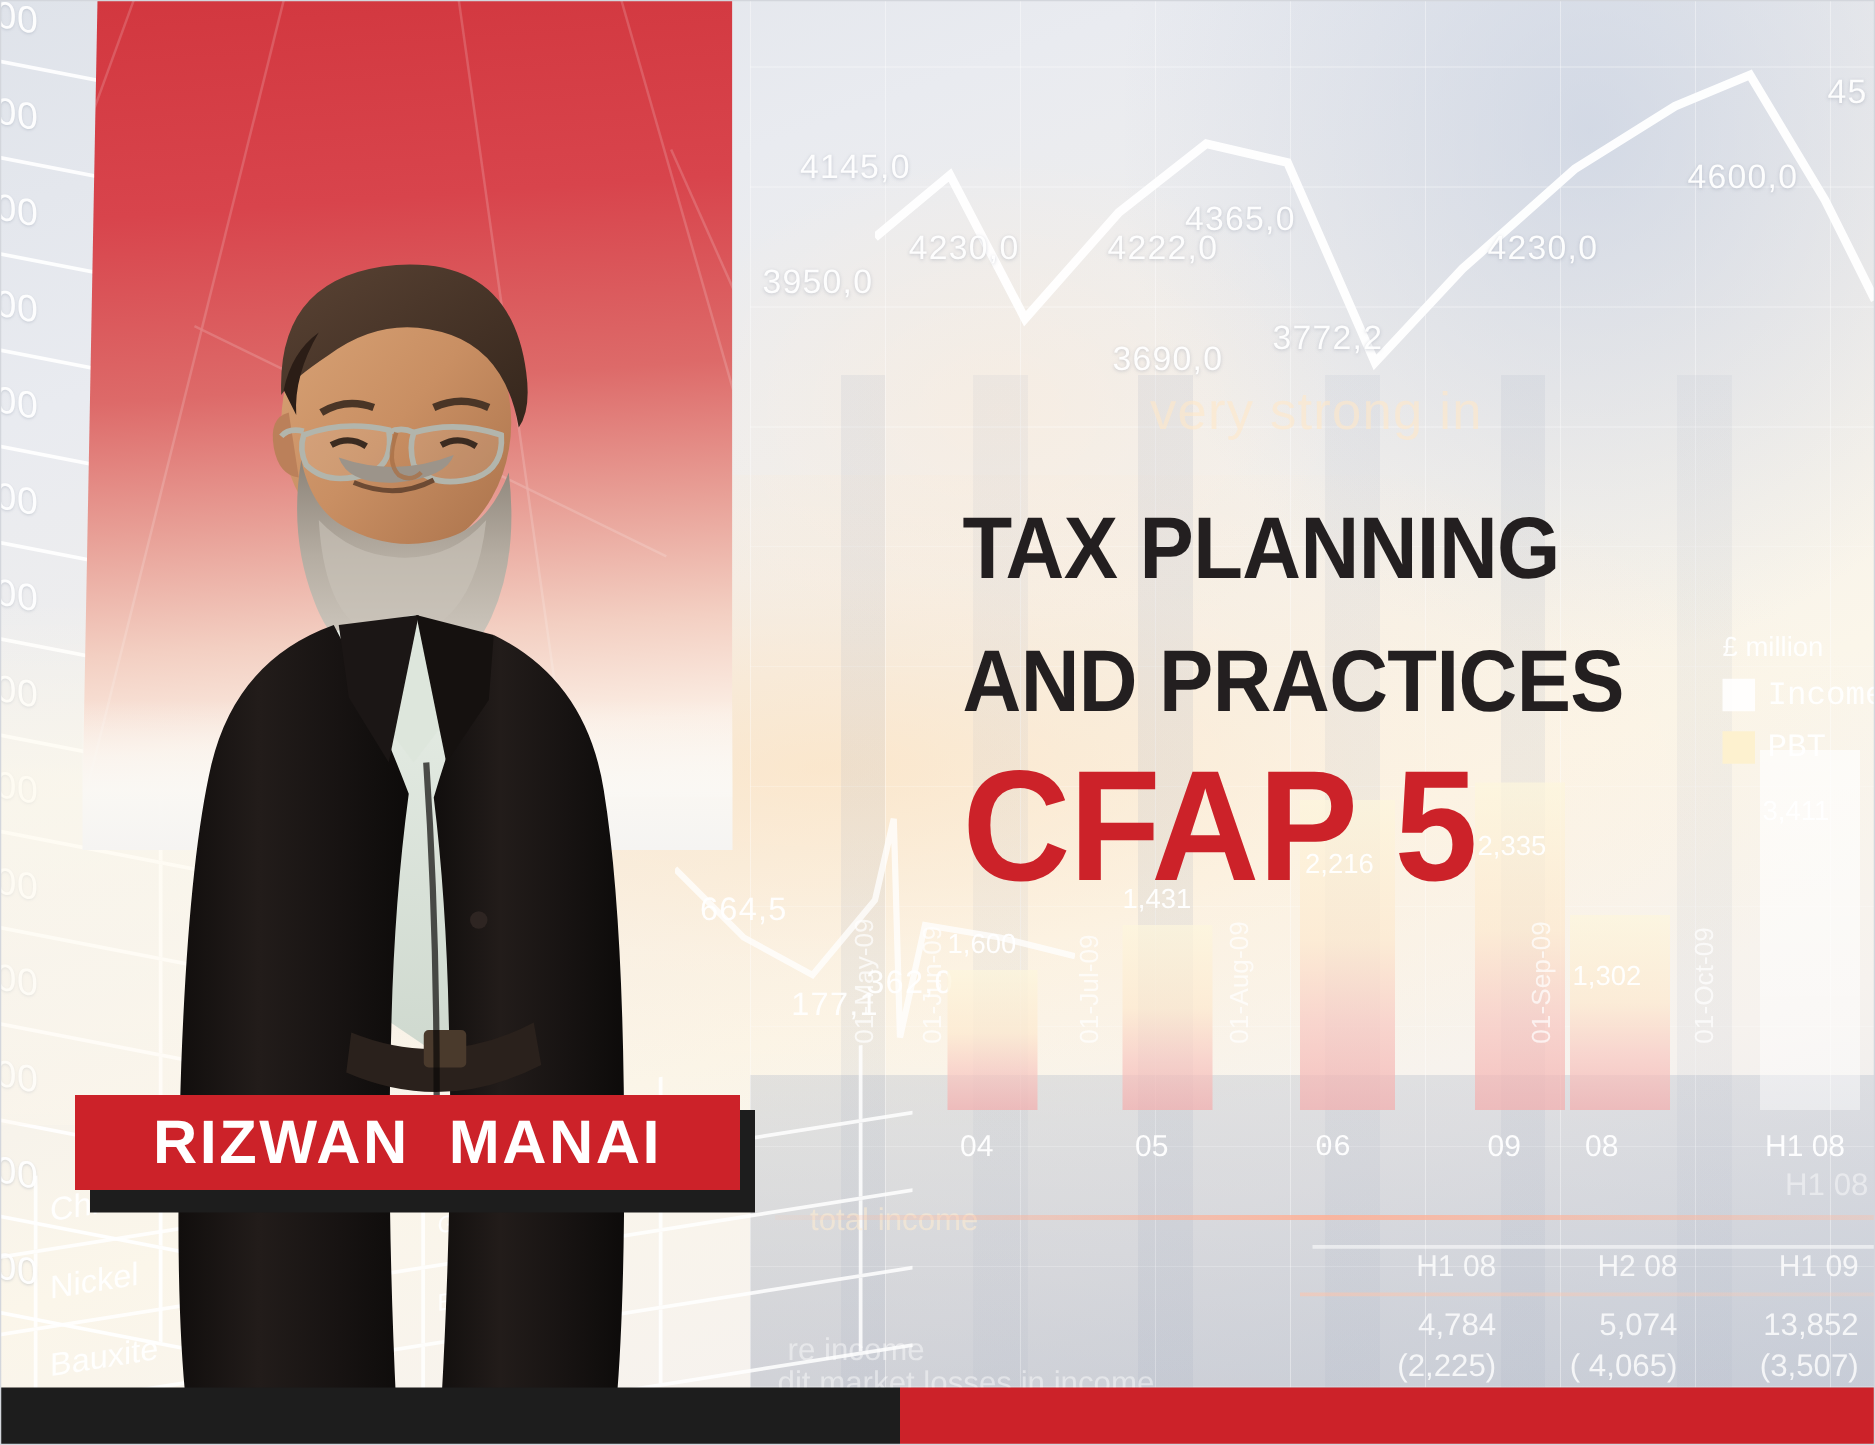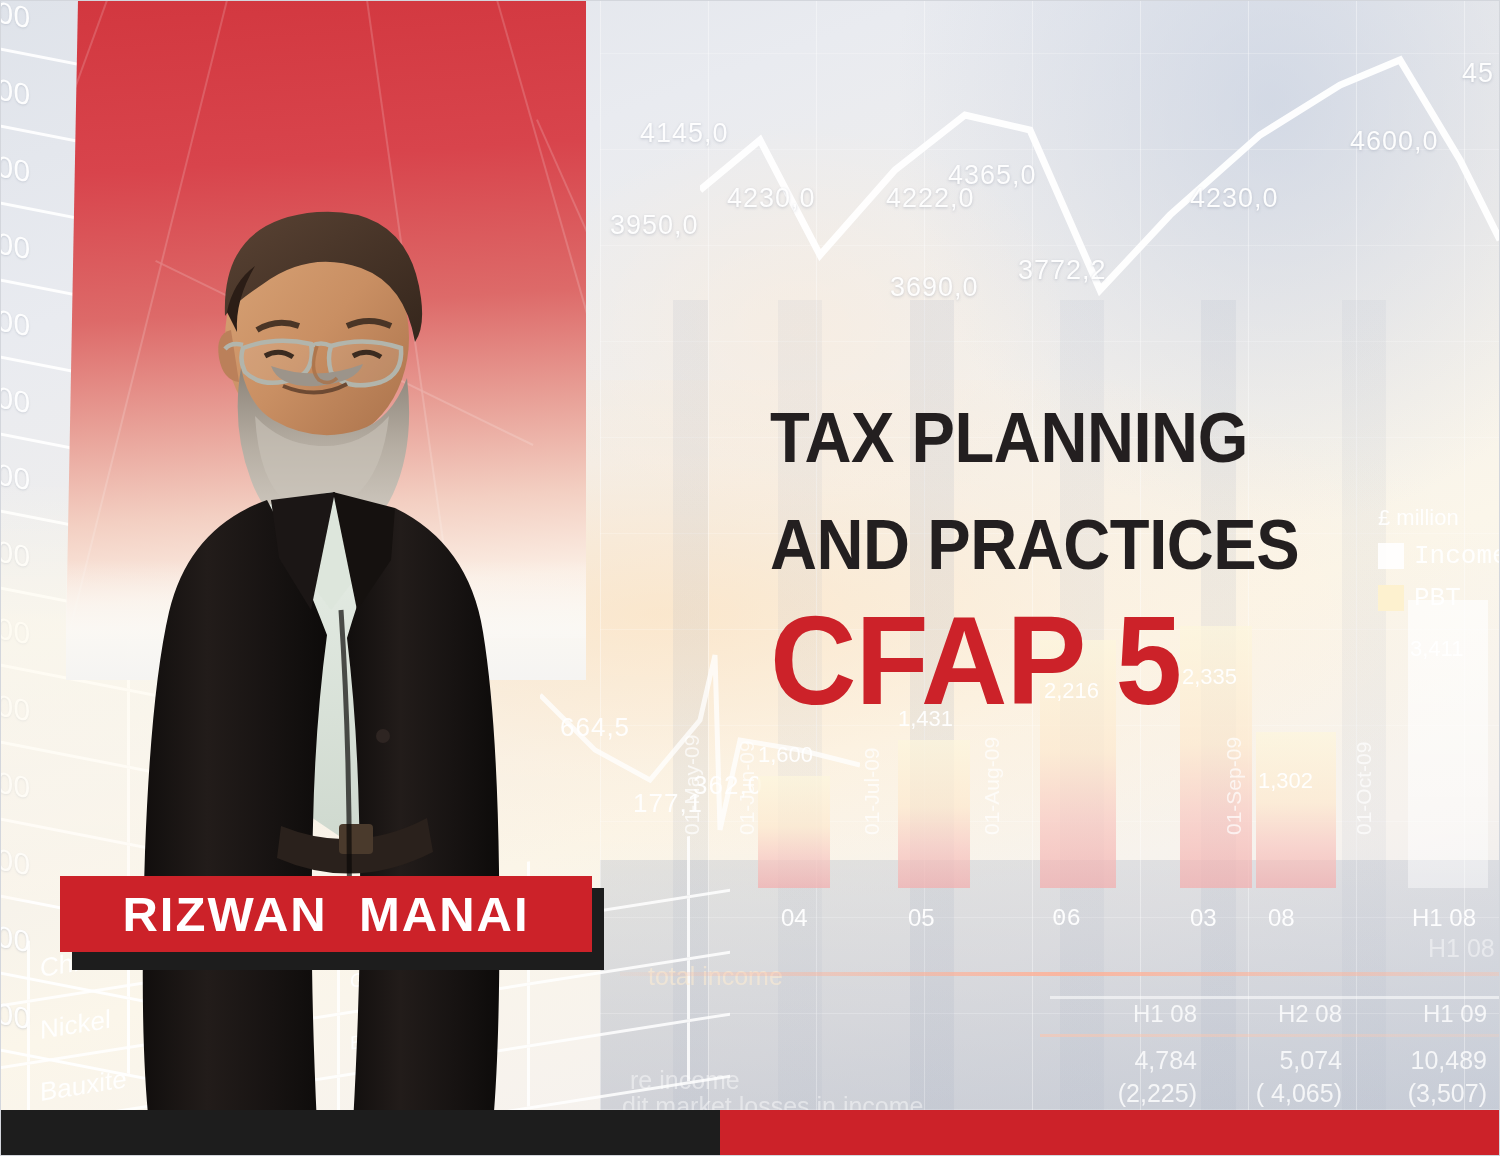--- a/index.html
+++ b/index.html
@@ -305,20 +305,21 @@
     <div class="lc-label" style="left:27px;top:143px;">4230,0</div>
     <div class="lc-label" style="left:190px;top:232px;text-align:right;">3690,0</div>
     <div class="lc-label" style="left:170px;top:143px;margin-left:16px;">4222,0</div>
     <div class="lc-label" style="left:248px;top:120px;">4365,0</div>
     <div class="lc-label" style="left:318px;top:215px;">3772,2</div>
     <div class="lc-label" style="left:490px;top:143px;">4230,0</div>
     <div class="lc-label" style="left:650px;top:86px;text-align:center;">4600,0</div>
     <div class="lc-label" style="left:762px;top:18px;">45</div>
   </div>
 
+  <div class="ghost-text" style="left:920px;top:305px;">very strong in</div>
 
   <div>
     <svg style="position:absolute;left:540px;top:600px;width:320px;height:260px;" viewBox="0 0 320 260" preserveAspectRatio="none">
       <polyline points="0,95 55,150 110,180 160,120 175,55 180,230 200,140 260,150 320,165" fill="none" stroke="rgba(255,255,255,.75)" stroke-width="5"></polyline>
     </svg>
     <div class="mid-label" style="left:560px;top:712px;">664,5</div>
     <div class="mid-label" style="left:693px;top:770px;">362,0</div>
     <div class="mid-label" style="left:633px;top:788px;">177,1</div>
   </div>
 
@@ -331,24 +332,24 @@
     <div class="bar" style="left:616px;bottom:72px;width:80px;height:156px;"></div>
     <div class="bar-white" style="left:768px;bottom:72px;width:80px;height:288px;"></div>
 
     <div class="bar-val" style="left:118px;bottom:192px;">1,600</div>
     <div class="bar-val" style="left:258px;bottom:228px;">1,431</div>
     <div class="bar-val" style="left:404px;bottom:256px;">2,216</div>
     <div class="bar-val" style="left:542px;bottom:270px;">2,335</div>
     <div class="bar-val" style="left:618px;bottom:166px;">1,302</div>
     <div class="bar-val" style="left:770px;bottom:298px;">3,411</div>
 
-    <div class="bar-axis" style="left:141px;bottom:28px;">04</div>
+    <div class="bar-axis" style="left:128px;bottom:28px;">04</div>
     <div class="bar-axis" style="left:268px;bottom:28px;">05</div>
     <div class="bar-axis" style="left:412px;bottom:28px;font-family:Liberation Mono, monospace;">06</div>
-    <div class="bar-axis" style="left:550px;bottom:28px;">03</div>
+    <div class="bar-axis" style="left:550px;bottom:28px;">09</div>
     <div class="bar-axis" style="left:628px;bottom:28px;">08</div>
     <div class="bar-axis" style="left:772px;bottom:28px;">H1 08</div>
 
     <div class="rot-date" style="left:40px;top:235px;">01-May-09</div>
     <div class="rot-date" style="left:95px;top:235px;">01-Jun-09</div>
     <div class="rot-date" style="left:220px;top:235px;">01-Jul-09</div>
     <div class="rot-date" style="left:340px;top:235px;">01-Aug-09</div>
     <div class="rot-date" style="left:582px;top:235px;">01-Sep-09</div>
     <div class="rot-date" style="left:712px;top:235px;">01-Oct-09</div>
   </div>
@@ -375,21 +376,21 @@
   <div class="br-rule"></div>
   <div class="br-table">
     <div class="hdr">
       <span>H1 08</span>
       <span>H2 08</span>
       <span>H1 09</span>
     </div>
     <div class="vals">
       <span>4,784</span>
       <span>5,074</span>
-      <span>10,489</span>
+      <span>13,852</span>
     </div>
     <div class="vals2">
       <span>(2,225)</span>
       <span>( 4,065)</span>
       <span>(3,507)</span>
     </div>
     <div class="vals3">
       <span>857</span>
       <span>811</span>
       <span>(893)</span>

